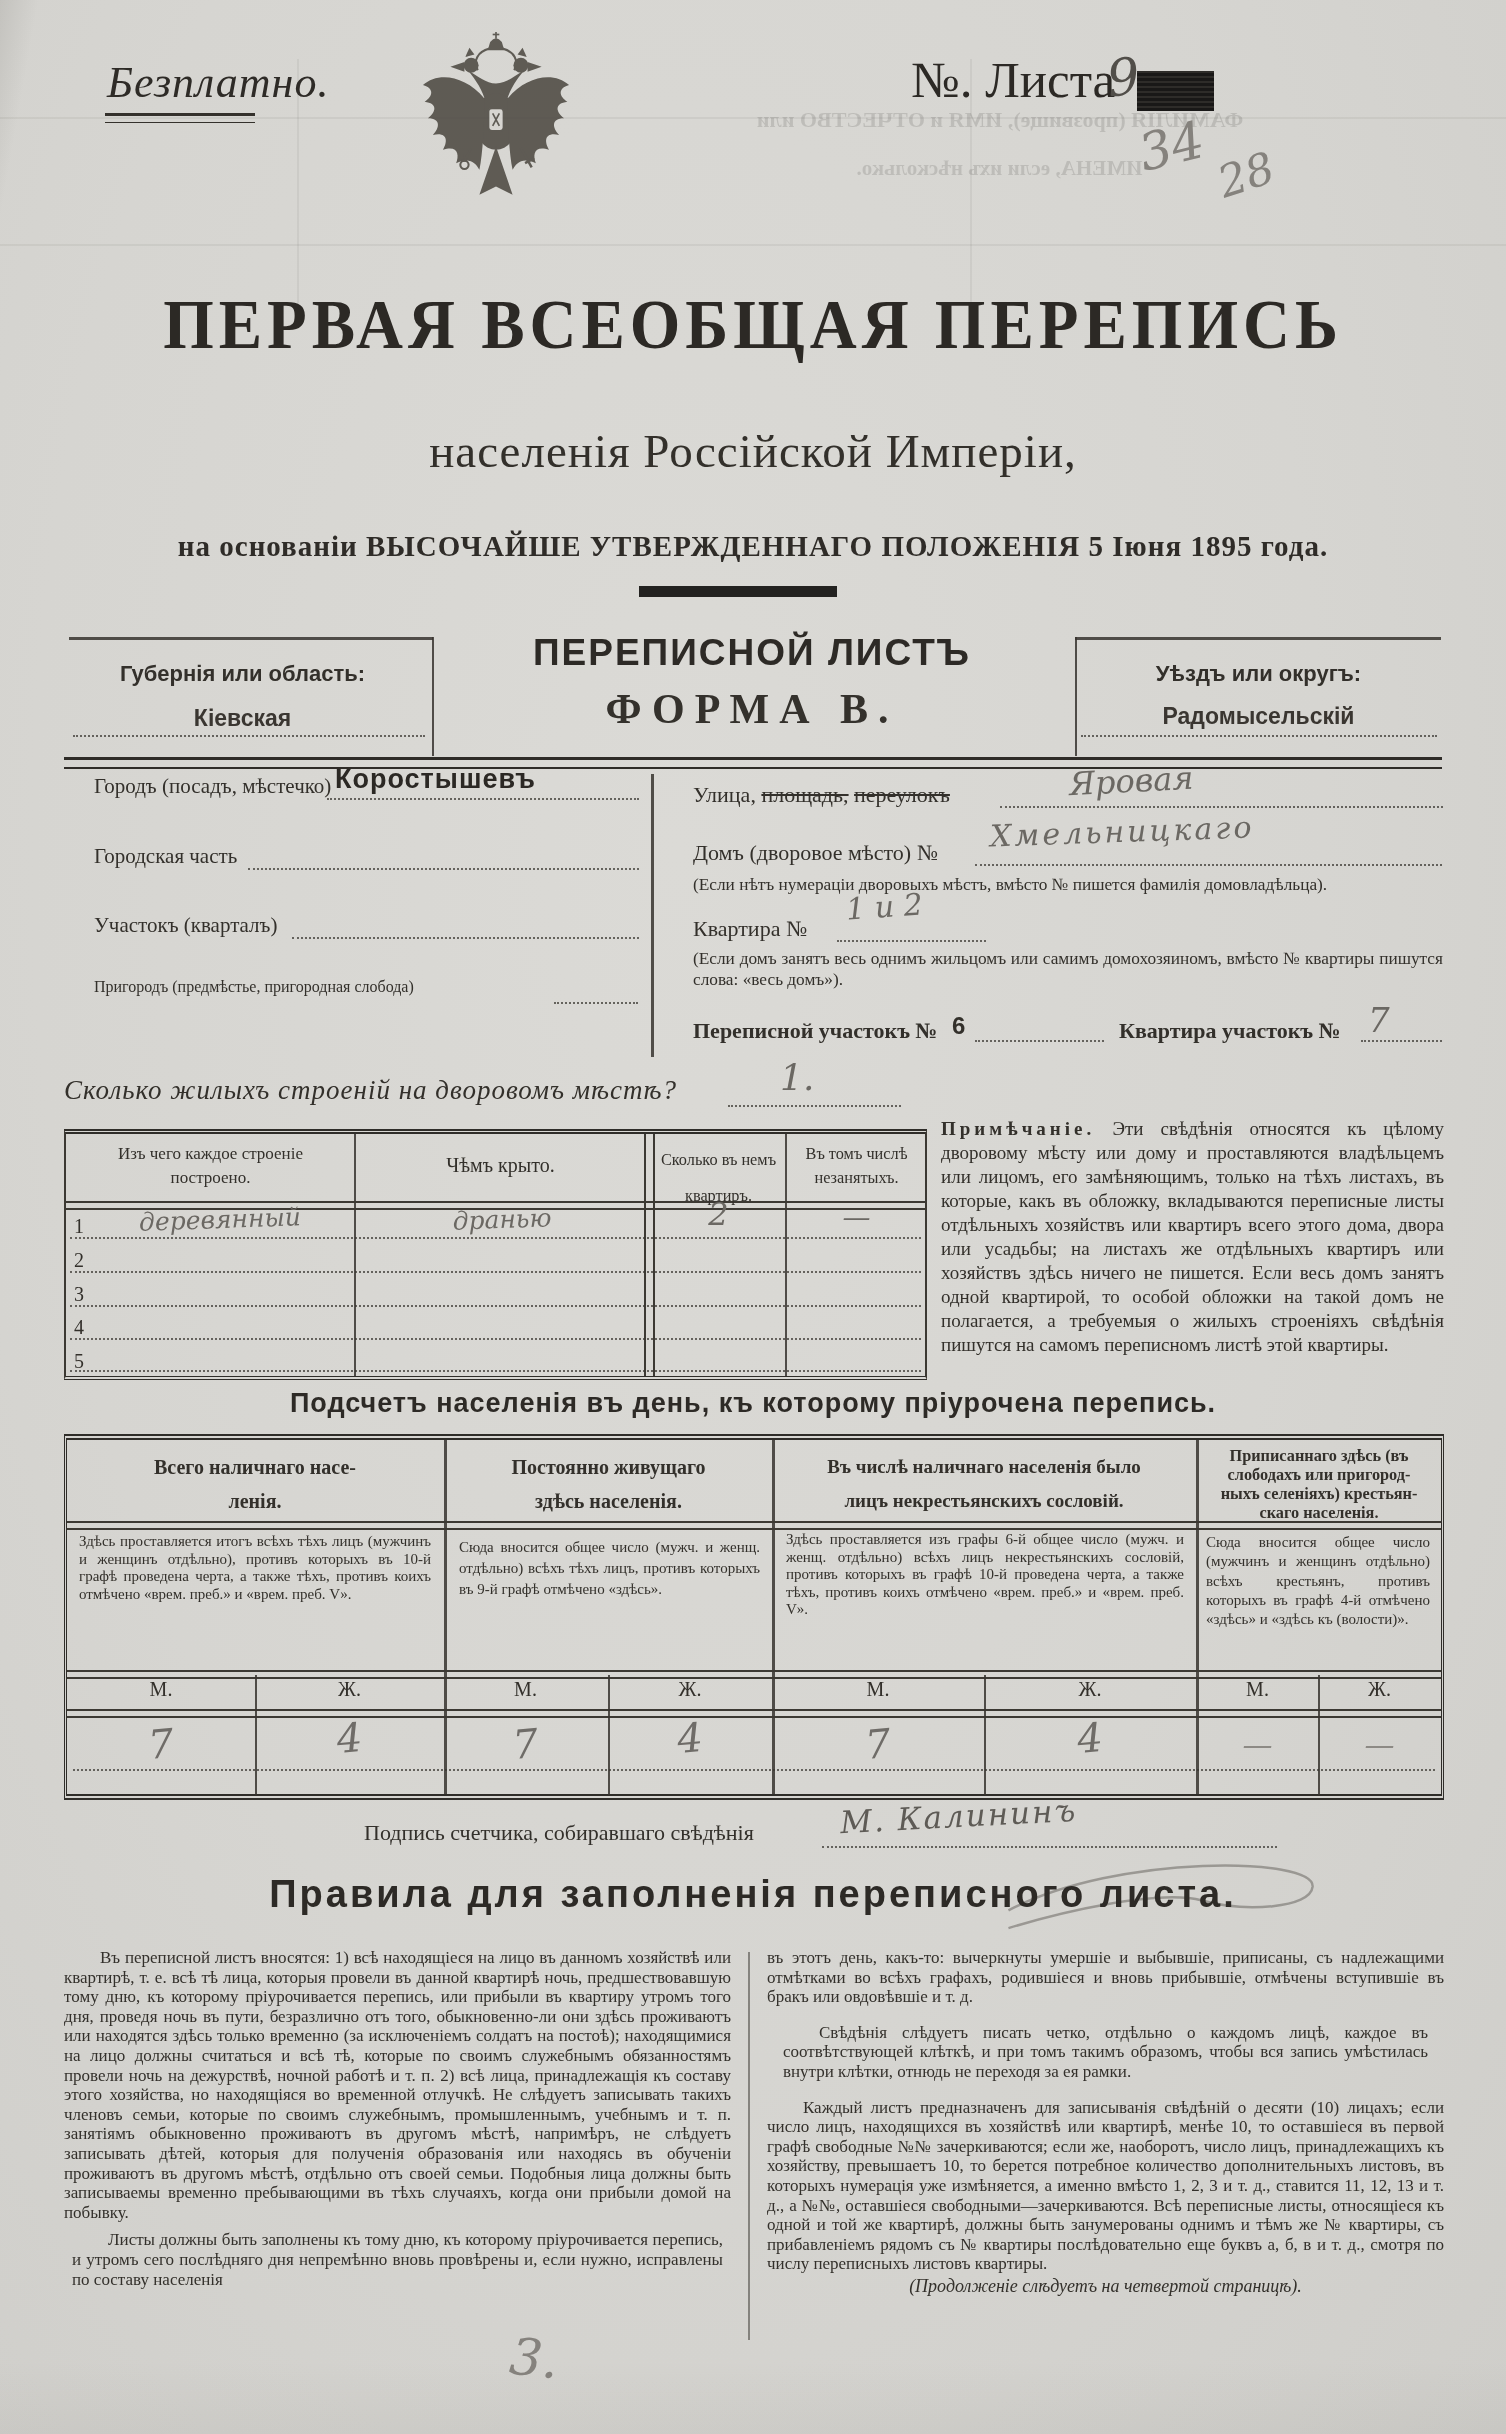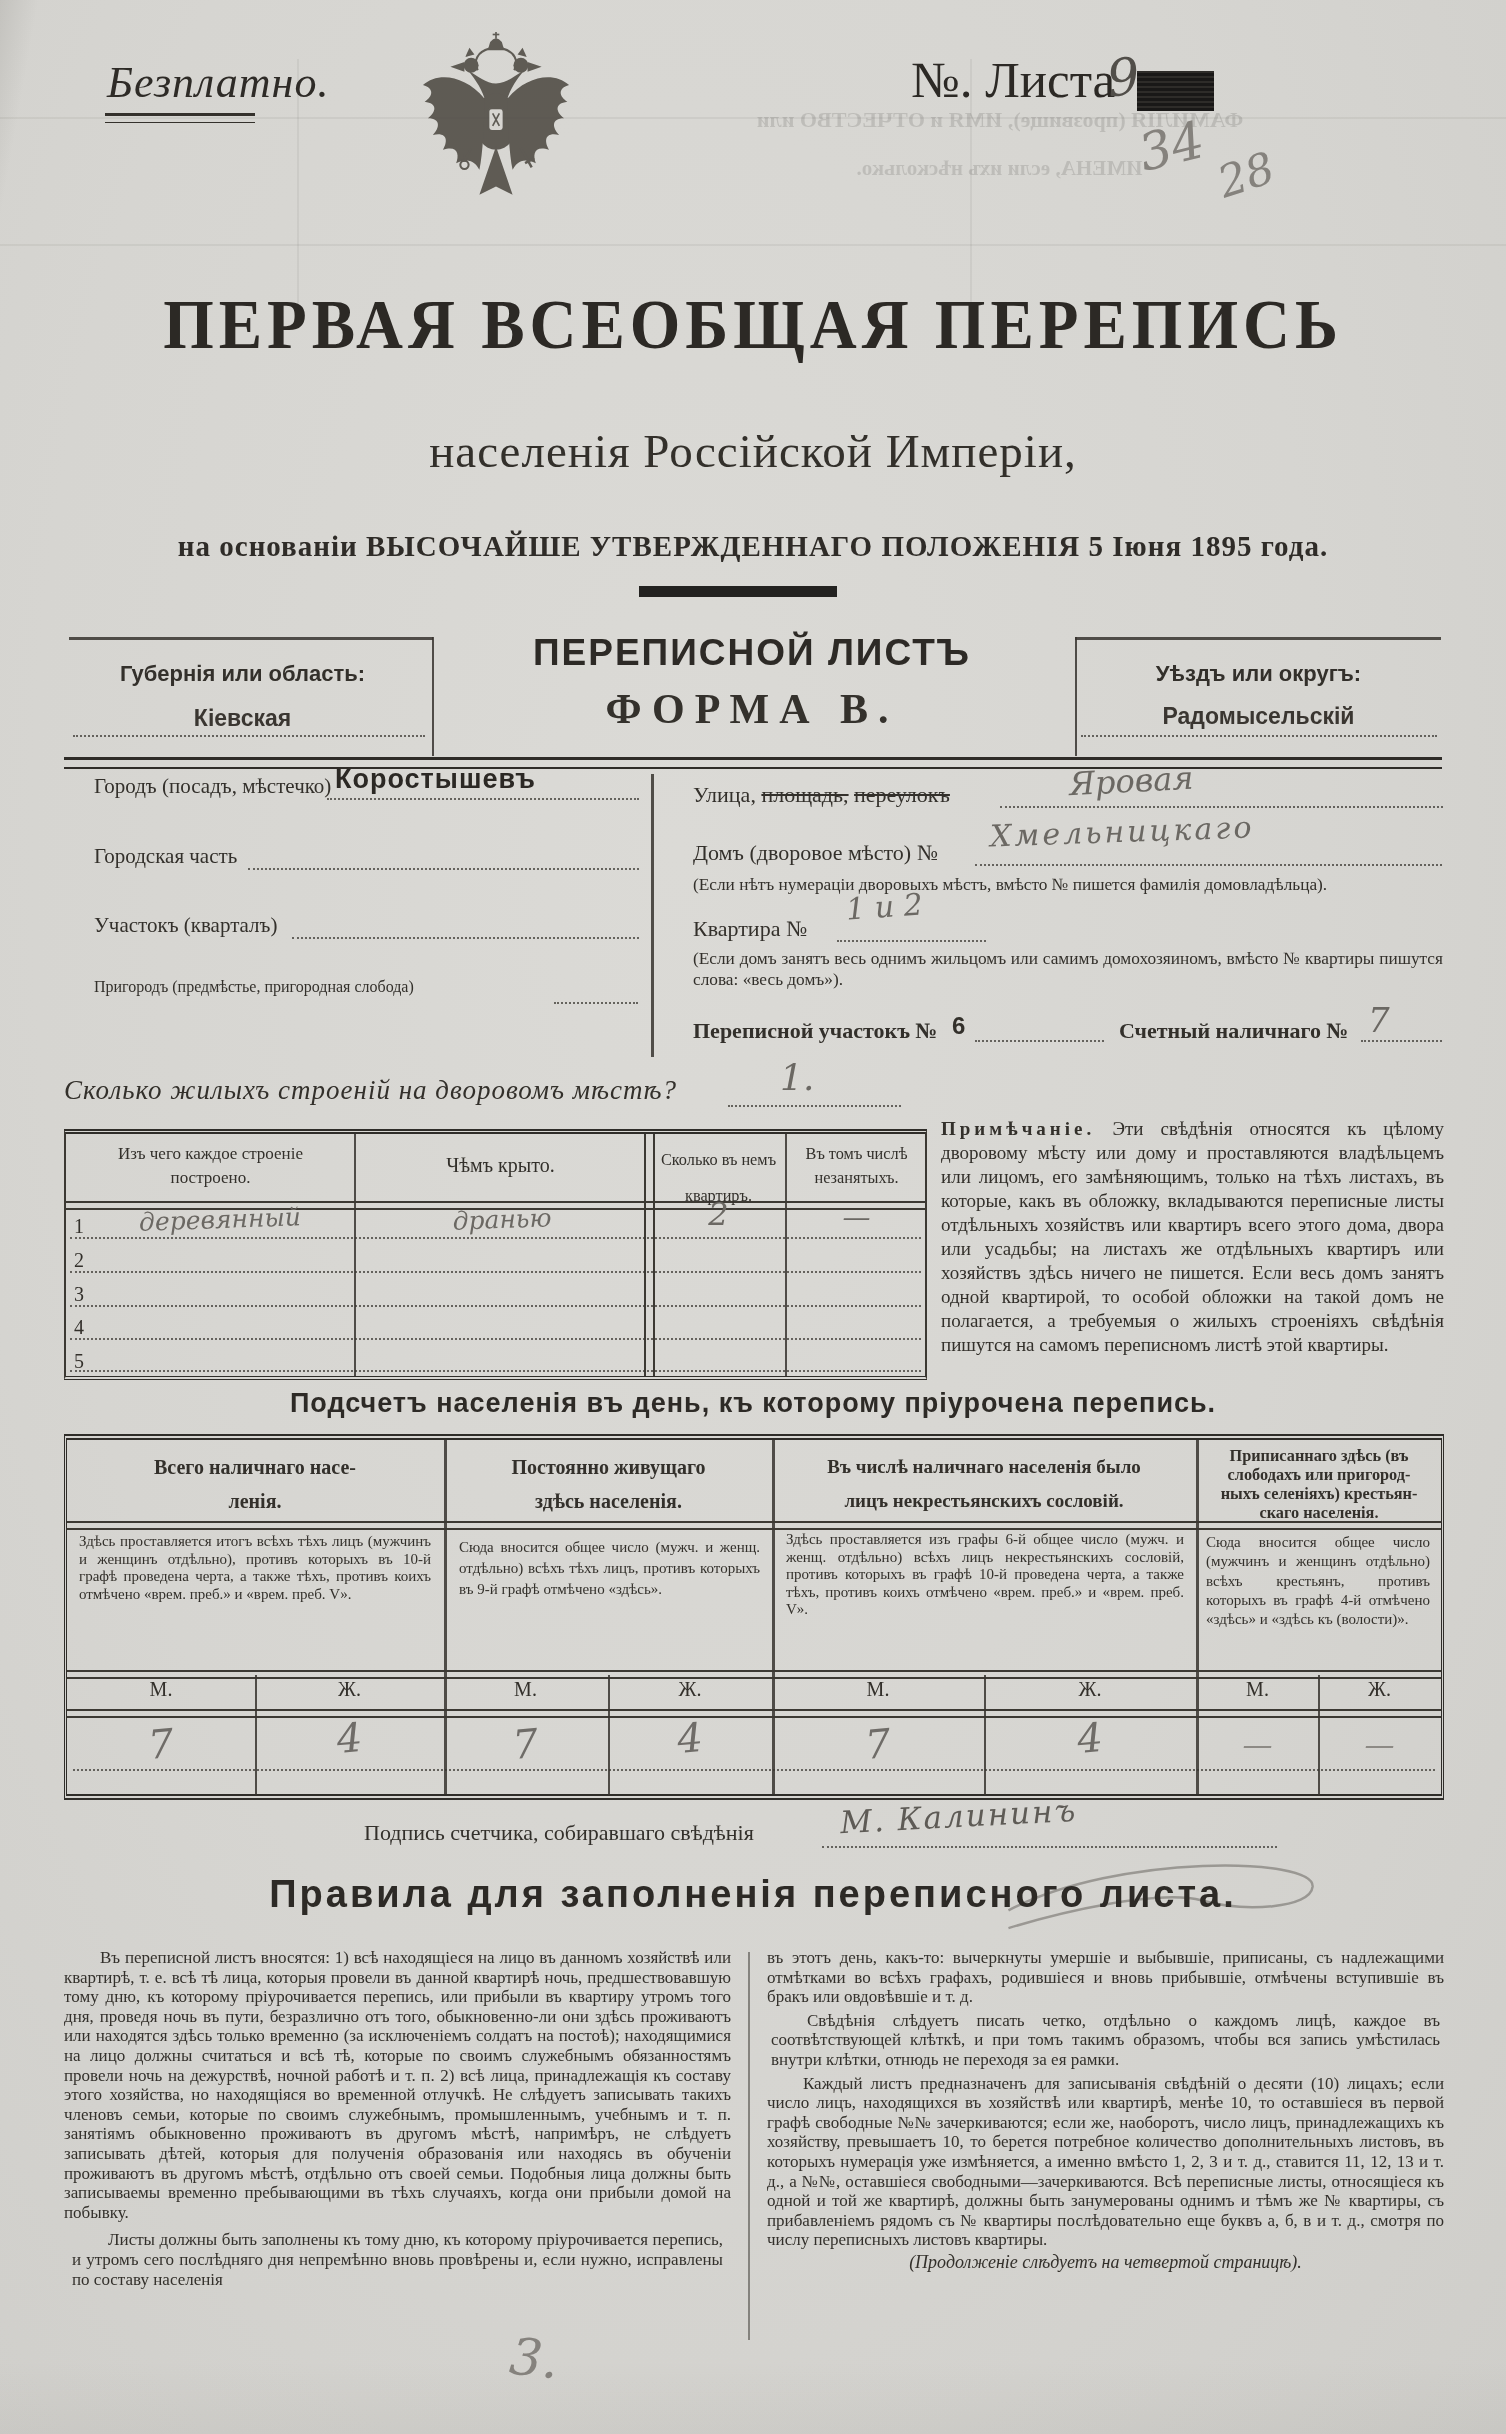--- a/index.html
+++ b/index.html
@@ -127,21 +127,21 @@
   <div class="abs serif" style="left:693px;top:875px;width:752px;font-size:17.3px">(Если нѣтъ нумераціи дворовыхъ мѣстъ, вмѣсто № пишется фамилія домовладѣльца).</div>
 
   <div class="abs serif" style="left:693px;top:916px;font-size:22px">Квартира №</div>
   <div class="abs leader" style="left:837px;top:918px;width:149px;height:22px"></div>
   <div class="abs hw" style="left:846px;top:889px;font-size:30px;transform:rotate(-4deg)">1 и 2</div>
   <div class="abs serif j" style="left:693px;top:948px;width:750px;font-size:17.3px;line-height:21px">(Если домъ занятъ весь однимъ жильцомъ или самимъ домохозяиномъ, вмѣсто № квартиры пишутся слова: «весь домъ»).</div>
 
   <div class="abs serif b" style="left:693px;top:1018px;font-size:22px">Переписной участокъ №</div>
   <div class="abs sans b" style="left:952px;top:1012px;font-size:24px">6</div>
   <div class="abs leader" style="left:975px;top:1020px;width:129px;height:20px"></div>
-  <div class="abs serif b" style="left:1119px;top:1018px;font-size:22px">Счетный наличнаго №</div>
+  <div class="abs serif b" style="left:1119px;top:1018px;font-size:22px">Квартира участокъ №</div>
   <div class="abs hw" style="left:1368px;top:1000px;font-size:34px">7</div>
   <div class="abs leader" style="left:1361px;top:1022px;width:81px;height:18px"></div>
 
   <div class="abs serif" style="left:64px;top:1075px;font-size:27px;font-style:italic;letter-spacing:1px">Сколько жилыхъ строеній на дворовомъ мѣстѣ?</div>
   <div class="abs leader" style="left:728px;top:1083px;width:173px;height:22px"></div>
   <div class="abs hw" style="left:780px;top:1057px;font-size:36px">1.</div>
 
   <div class="abs btable" style="left:64px;top:1129px;width:859px;height:242px">
     <div class="abs vline" style="left:288px;top:0;height:242px;width:1.5px"></div>
     <div class="abs" style="left:578px;top:0;height:242px;width:7px;border-left:2px solid #3c3933;border-right:2px solid #3c3933"></div>
@@ -240,21 +240,21 @@
 
   <div class="abs vline" style="left:748px;top:1952px;height:388px;width:1.5px;opacity:.6"></div>
 
   <div class="abs" style="left:64px;top:1948px;width:667px">
     <p class="serif j" style="margin:0;font-size:17px;line-height:19.6px;text-indent:36px">Въ переписной листъ вносятся: 1) всѣ находящіеся на лицо въ данномъ хозяйствѣ или квартирѣ, т. е. всѣ тѣ лица, которыя провели въ данной квартирѣ ночь, предшествовавшую тому дню, къ которому пріурочивается перепись, или прибыли въ квартиру утромъ того дня, проведя ночь въ пути, безразлично отъ того, обыкновенно-ли они здѣсь проживаютъ или находятся здѣсь только временно (за исключеніемъ солдатъ на постоѣ); находящимися на лицо должны считаться и всѣ тѣ, которые по своимъ служебнымъ обязанностямъ провели ночь на дежурствѣ, ночной работѣ и т. п. 2) всѣ лица, принадлежащія къ составу этого хозяйства, но находящіяся во временной отлучкѣ. Не слѣдуетъ записывать такихъ членовъ семьи, которые по своимъ служебнымъ, промышленнымъ, учебнымъ и т. п. занятіямъ обыкновенно проживаютъ въ другомъ мѣстѣ, напримѣръ, не слѣдуетъ записывать дѣтей, которыя для полученія образованія или находясь въ обученіи проживаютъ въ другомъ мѣстѣ, отдѣльно отъ своей семьи. Подобныя лица должны быть записываемы временно пребывающими въ тѣхъ случаяхъ, когда они прибыли домой на побывку.</p>
     <p class="serif j" style="margin:8px;font-size:17px;line-height:19.6px;text-indent:36px">Листы должны быть заполнены къ тому дню, къ которому пріурочивается перепись, и утромъ сего послѣдняго дня непремѣнно вновь провѣрены и, если нужно, исправлены по составу населенія</p>
   </div>
 
   <div class="abs" style="left:767px;top:1948px;width:677px">
     <p class="serif j" style="margin:0;font-size:17px;line-height:19.6px">въ этотъ день, какъ-то: вычеркнуты умершіе и выбывшіе, приписаны, съ надлежащими отмѣтками во всѣхъ графахъ, родившіеся и вновь прибывшіе, отмѣчены вступившіе въ бракъ или овдовѣвшіе и т. д.</p>
-    <p class="serif j" style="margin:4px;font-size:17px;line-height:19.6px;text-indent:36px">Свѣдѣнія слѣдуетъ писать четко, отдѣльно о каждомъ лицѣ, каждое въ соотвѣтствующей клѣткѣ, и при томъ такимъ образомъ, чтобы вся запись умѣстилась внутри клѣтки, отнюдь не переходя за ея рамки.</p>
+    <p class="serif j" style="margin:16px;font-size:17px;line-height:19.6px;text-indent:36px">Свѣдѣнія слѣдуетъ писать четко, отдѣльно о каждомъ лицѣ, каждое въ соотвѣтствующей клѣткѣ, и при томъ такимъ образомъ, чтобы вся запись умѣстилась внутри клѣтки, отнюдь не переходя за ея рамки.</p>
     <p class="serif j" style="margin:0;font-size:17px;line-height:19.6px;text-indent:36px">Каждый листъ предназначенъ для записыванія свѣдѣній о десяти (10) лицахъ; если число лицъ, находящихся въ хозяйствѣ или квартирѣ, менѣе 10, то оставшіеся въ первой графѣ свободные №№ зачеркиваются; если же, наоборотъ, число лицъ, принадлежащихъ къ хозяйству, превышаетъ 10, то берется потребное количество дополнительныхъ листовъ, въ которыхъ нумерація уже измѣняется, а именно вмѣсто 1, 2, 3 и т. д., ставится 11, 12, 13 и т. д., а №№, оставшіеся свободными—зачеркиваются. Всѣ переписные листы, относящіеся къ одной и той же квартирѣ, должны быть занумерованы однимъ и тѣмъ же № квартиры, съ прибавленіемъ рядомъ съ № квартиры послѣдовательно еще буквъ а, б, в и т. д., смотря по числу переписныхъ листовъ квартиры.</p>
     <p class="serif c" style="margin:2px 0 0;font-size:18px;font-style:italic">(Продолженіе слѣдуетъ на четвертой страницѣ).</p>
   </div>
 
   <div class="abs pencil" style="left:510px;top:2329px;font-size:51px;transform:rotate(6deg)">3.</div>
 
 </div>
 
 
 </body></html>

